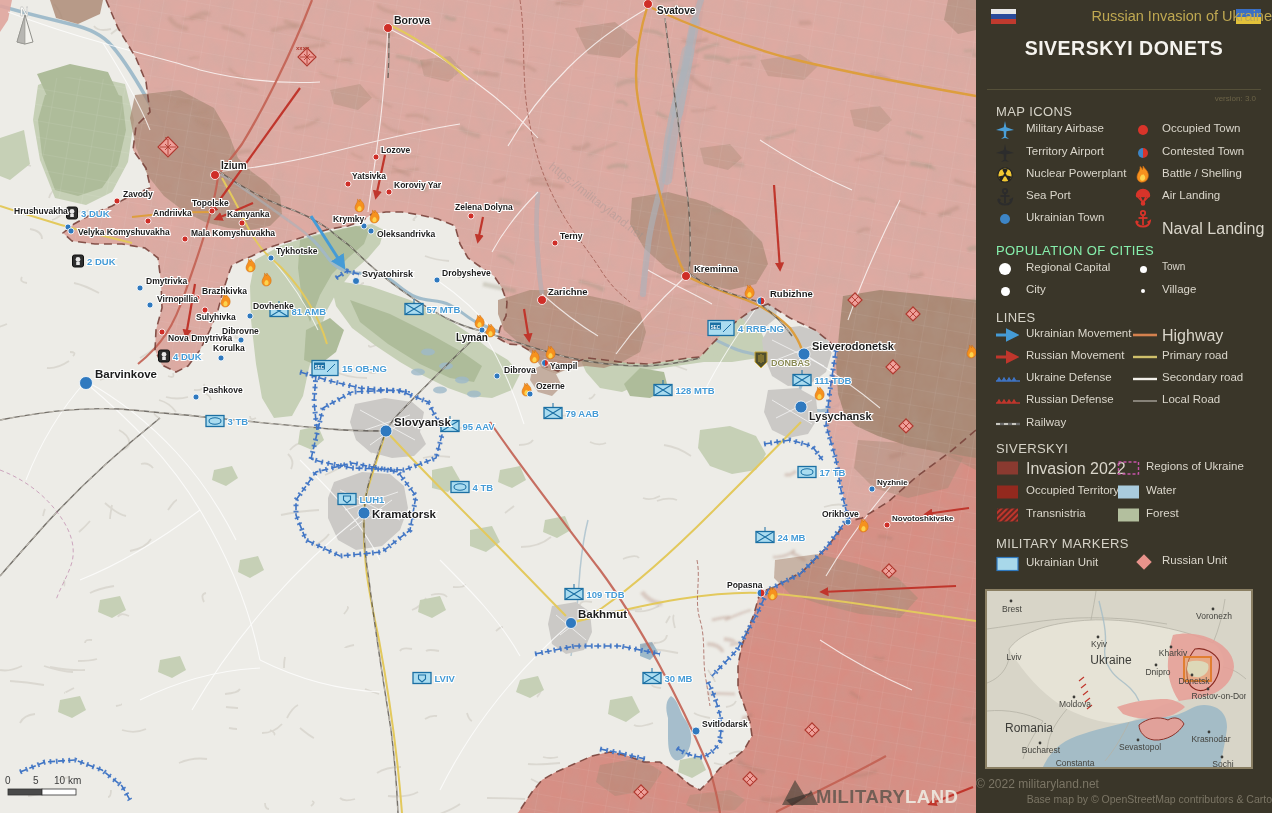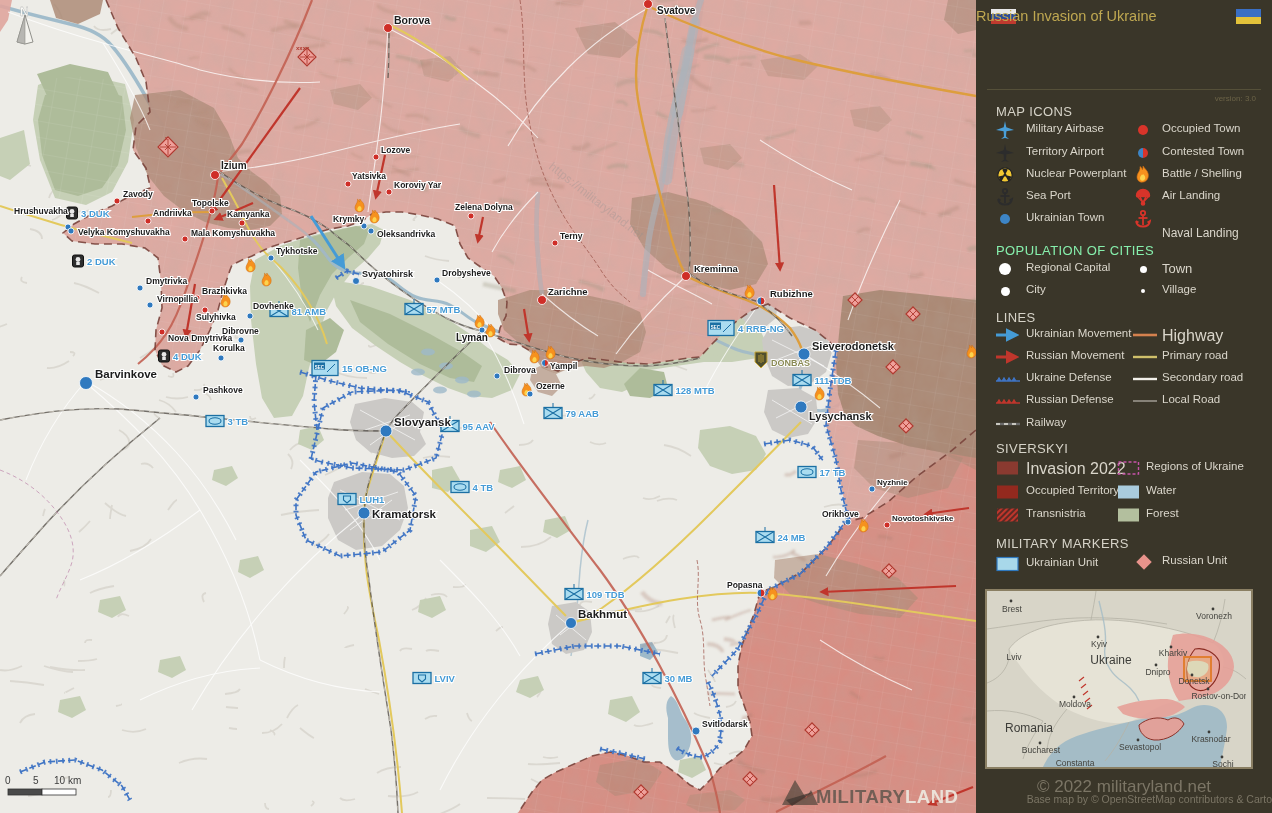--- a/index.html
+++ b/index.html
@@ -703,21 +703,22 @@
 <div id="side">
   <div class="flag" style="left:15px;top:9px">
     <div style="height:5px;background:#e8e8e8"></div>
       <div style="height:5px;background:#2a4b9b"></div>
       <div style="height:5px;background:#c03a2e"></div>
   </div>
   <div class="flag" style="left:260px;top:9px">
     <div style="height:7.5px;background:#3a6fc4"></div>
       <div style="height:7.5px;background:#e3c23a"></div>
   </div>
-  <div style="position:absolute;left:0;top:8px;width:100%;text-align:left;font-size:14.5px;color:#bfa851">Russian Invasion of Ukraine</div>
+  <div style="position:absolute;left:0;top:8px;width:100%;text-align:right;font-size:14.5px;color:#bfa851">Russian Invasion of Ukraine</div>
+  <div style="position:absolute;left:0;top:37px;width:100%;text-align:center;font-size:19.5px;font-weight:bold;color:#f5f3ee;letter-spacing:0.5px">SIVERSKYI DONETS</div>
   <div style="position:absolute;left:11px;top:89px;width:274px;border-top:1px solid #555039"></div>
   <div style="position:absolute;right:16px;top:94px;font-size:8px;color:#6b6347">version: 3.0</div>
   <div style="position:absolute;left:20px;top:104px;font-size:13px;color:#d6d3c8;letter-spacing:0.4px;white-space:nowrap">MAP ICONS</div>
 <div style="position:absolute;left:29px;top:130px;width:0;height:0">
       <svg width="22" height="22" viewBox="0 0 22 22" style="position:absolute;left:-11px;top:-11px">
         <path d="M11,2 L12.3,8.2 L20,11 L12.4,12.2 L12,17.5 L15,20 L11,19 L7,20 L10,17.5 L9.6,12.2 L2,11 L9.7,8.2z" fill="#4a9fd8"></path>
       </svg>
     </div>
 <div style="position:absolute;left:50px;top:122px;font-size:11.5px;color:#dad6cb;white-space:nowrap">Military Airbase</div>
 <div style="position:absolute;left:29px;top:152.5px;width:0;height:0">
@@ -784,34 +785,34 @@
 <div style="position:absolute;left:167px;top:219px;width:0;height:0">
       <svg width="22" height="22" viewBox="0 0 22 22" style="position:absolute;left:-11px;top:-11px">
         <g stroke="#d8342a" stroke-width="1.8" fill="none">
           <circle cx="11" cy="5" r="2.2"></circle>
           <line x1="11" y1="7.2" x2="11" y2="17"></line>
           <line x1="6.5" y1="10" x2="15.5" y2="10"></line>
           <path d="M4,13 C4.5,16.5 7.5,18.5 11,18.5 C14.5,18.5 17.5,16.5 18,13 L15.5,14.5 M4,13 L6.5,14.5"></path>
         </g>
       </svg>
     </div>
-<div style="position:absolute;left:186px;top:226px;font-size:12px;color:#dad6cb;white-space:nowrap">Naval Landing</div>
+<div style="position:absolute;left:186px;top:220px;font-size:16px;color:#dad6cb;white-space:nowrap">Naval Landing</div>
 <div style="position:absolute;left:20px;top:243px;font-size:13px;color:#86efac;letter-spacing:0.4px;white-space:nowrap">POPULATION OF CITIES</div>
 <div style="position:absolute;left:29px;top:269px">
       <span style="position:absolute;left:-6px;top:-6px;width:12px;height:12px;border-radius:50%;background:#fff"></span>
     </div>
 <div style="position:absolute;left:50px;top:261px;font-size:11.5px;color:#dad6cb;white-space:nowrap">Regional Capital</div>
 <div style="position:absolute;left:29px;top:291px">
       <span style="position:absolute;left:-4.5px;top:-4.5px;width:9px;height:9px;border-radius:50%;background:#fff"></span>
     </div>
 <div style="position:absolute;left:50px;top:283px;font-size:11.5px;color:#dad6cb;white-space:nowrap">City</div>
 <div style="position:absolute;left:167px;top:269px">
       <span style="position:absolute;left:-3.5px;top:-3.5px;width:7px;height:7px;border-radius:50%;background:#fff"></span>
     </div>
-<div style="position:absolute;left:186px;top:261px;font-size:13px;color:#dad6cb;white-space:nowrap">Town</div>
+<div style="position:absolute;left:186px;top:261px;font-size:10px;color:#dad6cb;white-space:nowrap">Town</div>
 <div style="position:absolute;left:167px;top:291px">
       <span style="position:absolute;left:-2px;top:-2px;width:4px;height:4px;border-radius:50%;background:#fff"></span>
     </div>
 <div style="position:absolute;left:186px;top:283px;font-size:11.5px;color:#dad6cb;white-space:nowrap">Village</div>
 <div style="position:absolute;left:20px;top:310px;font-size:13px;color:#d6d3c8;letter-spacing:0.4px;white-space:nowrap">LINES</div>
 <div style="position:absolute;left:32px;top:335px;width:0;height:0">
       <svg width="26" height="14" viewBox="0 0 26 14" style="position:absolute;left:-13px;top:-7px">
         <defs>
           <marker id="sba" viewBox="0 0 10 10" refX="6" refY="5" markerWidth="4.5" markerHeight="4.5" orient="auto">
             <path d="M0,0L10,5L0,10z" fill="#459bd6"></path>
@@ -986,14 +987,14 @@
 <circle cx="205" cy="84" r="1.4" fill="#3c3c38"></circle>
 <circle cx="221" cy="98" r="1.4" fill="#3c3c38"></circle>
 <circle cx="87" cy="106" r="1.4" fill="#3c3c38"></circle>
 <circle cx="53" cy="152" r="1.4" fill="#3c3c38"></circle>
 <circle cx="151" cy="149" r="1.4" fill="#3c3c38"></circle>
 <circle cx="222" cy="141" r="1.4" fill="#3c3c38"></circle>
 <circle cx="235" cy="166" r="1.4" fill="#3c3c38"></circle>
 </svg>
       </div>
   </div>
-  <div style="position:absolute;left:0;top:777px;width:100%;text-align:center;font-size:17px;color:#7b7565">© 2022 militaryland.net</div>
+  <div style="position:absolute;left:0;top:777px;width:100%;text-align:left;font-size:12px;color:#7b7565">© 2022 militaryland.net</div>
   <div style="position:absolute;left:0;top:793px;width:100%;text-align:right;font-size:10.5px;color:#7b7565">Base map by © OpenStreetMap contributors &amp; Carto</div>
 </div>
 </body></html>

